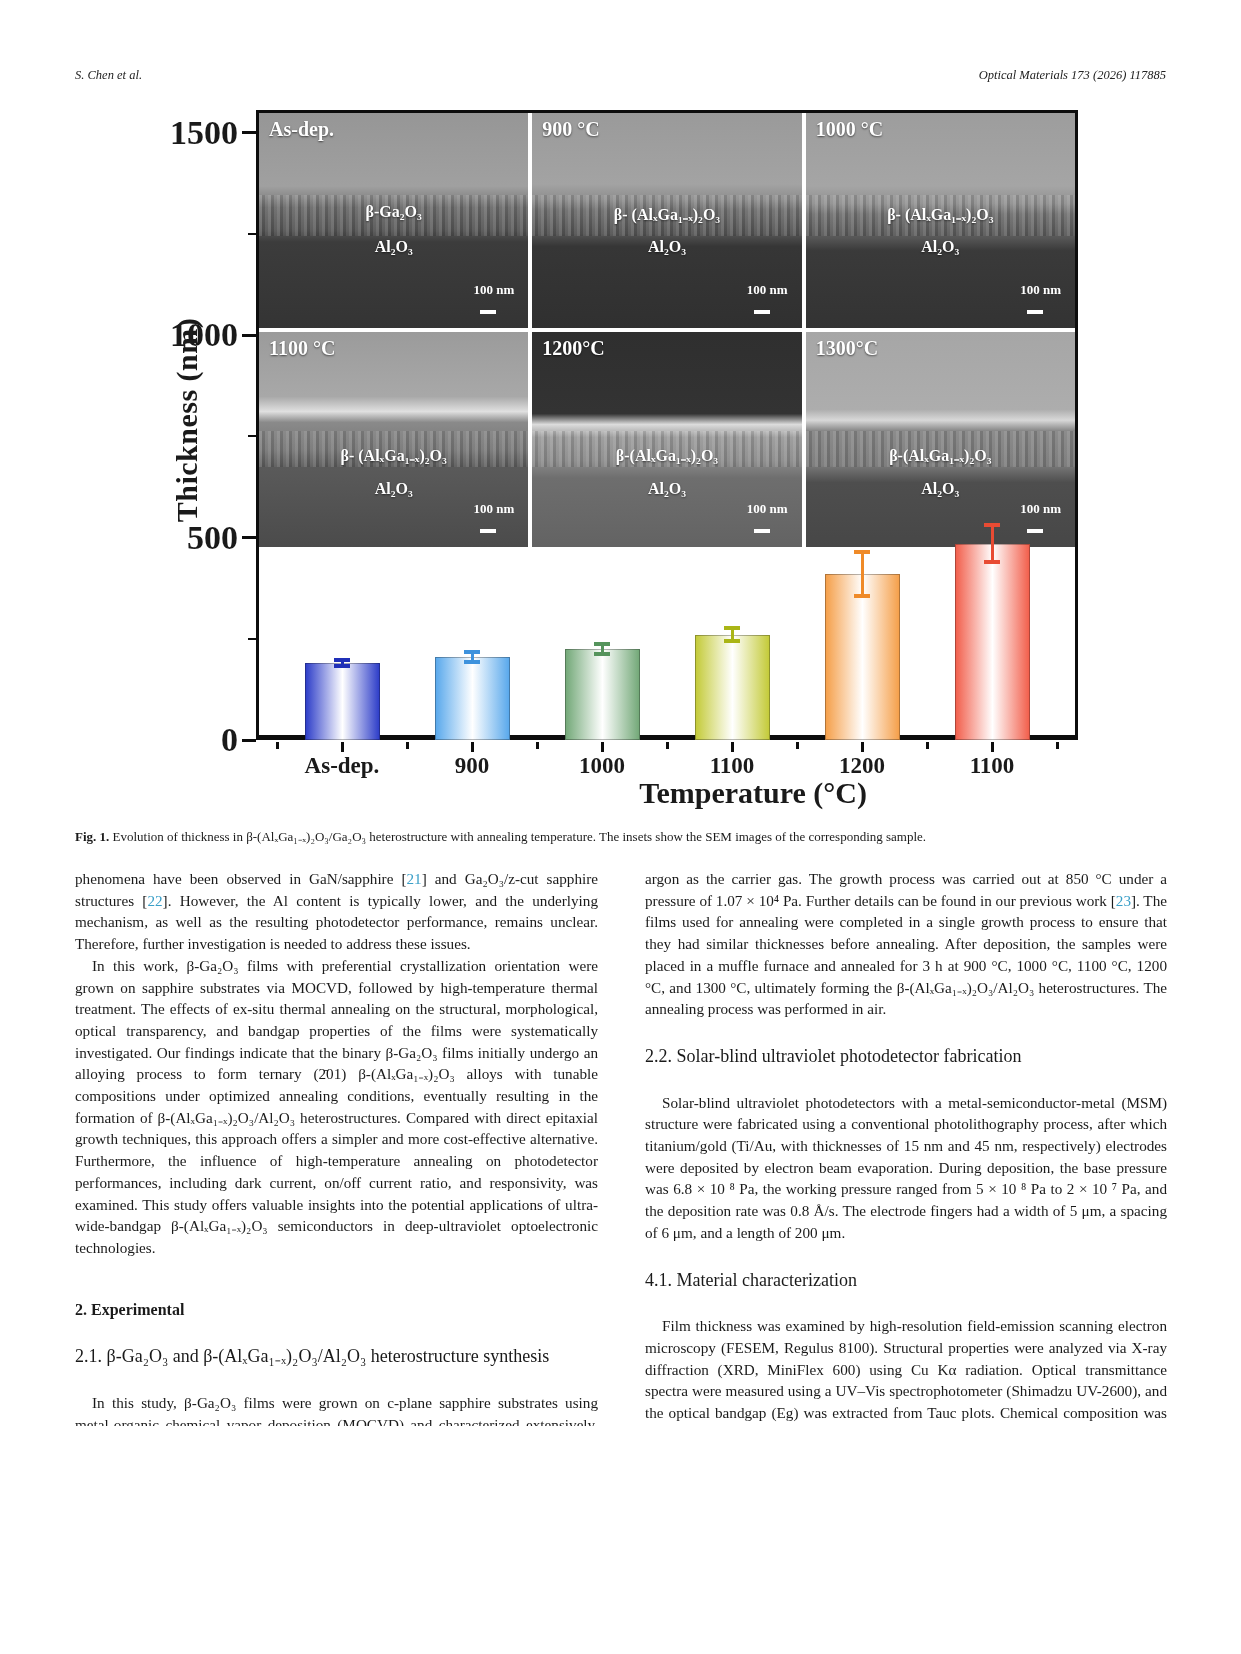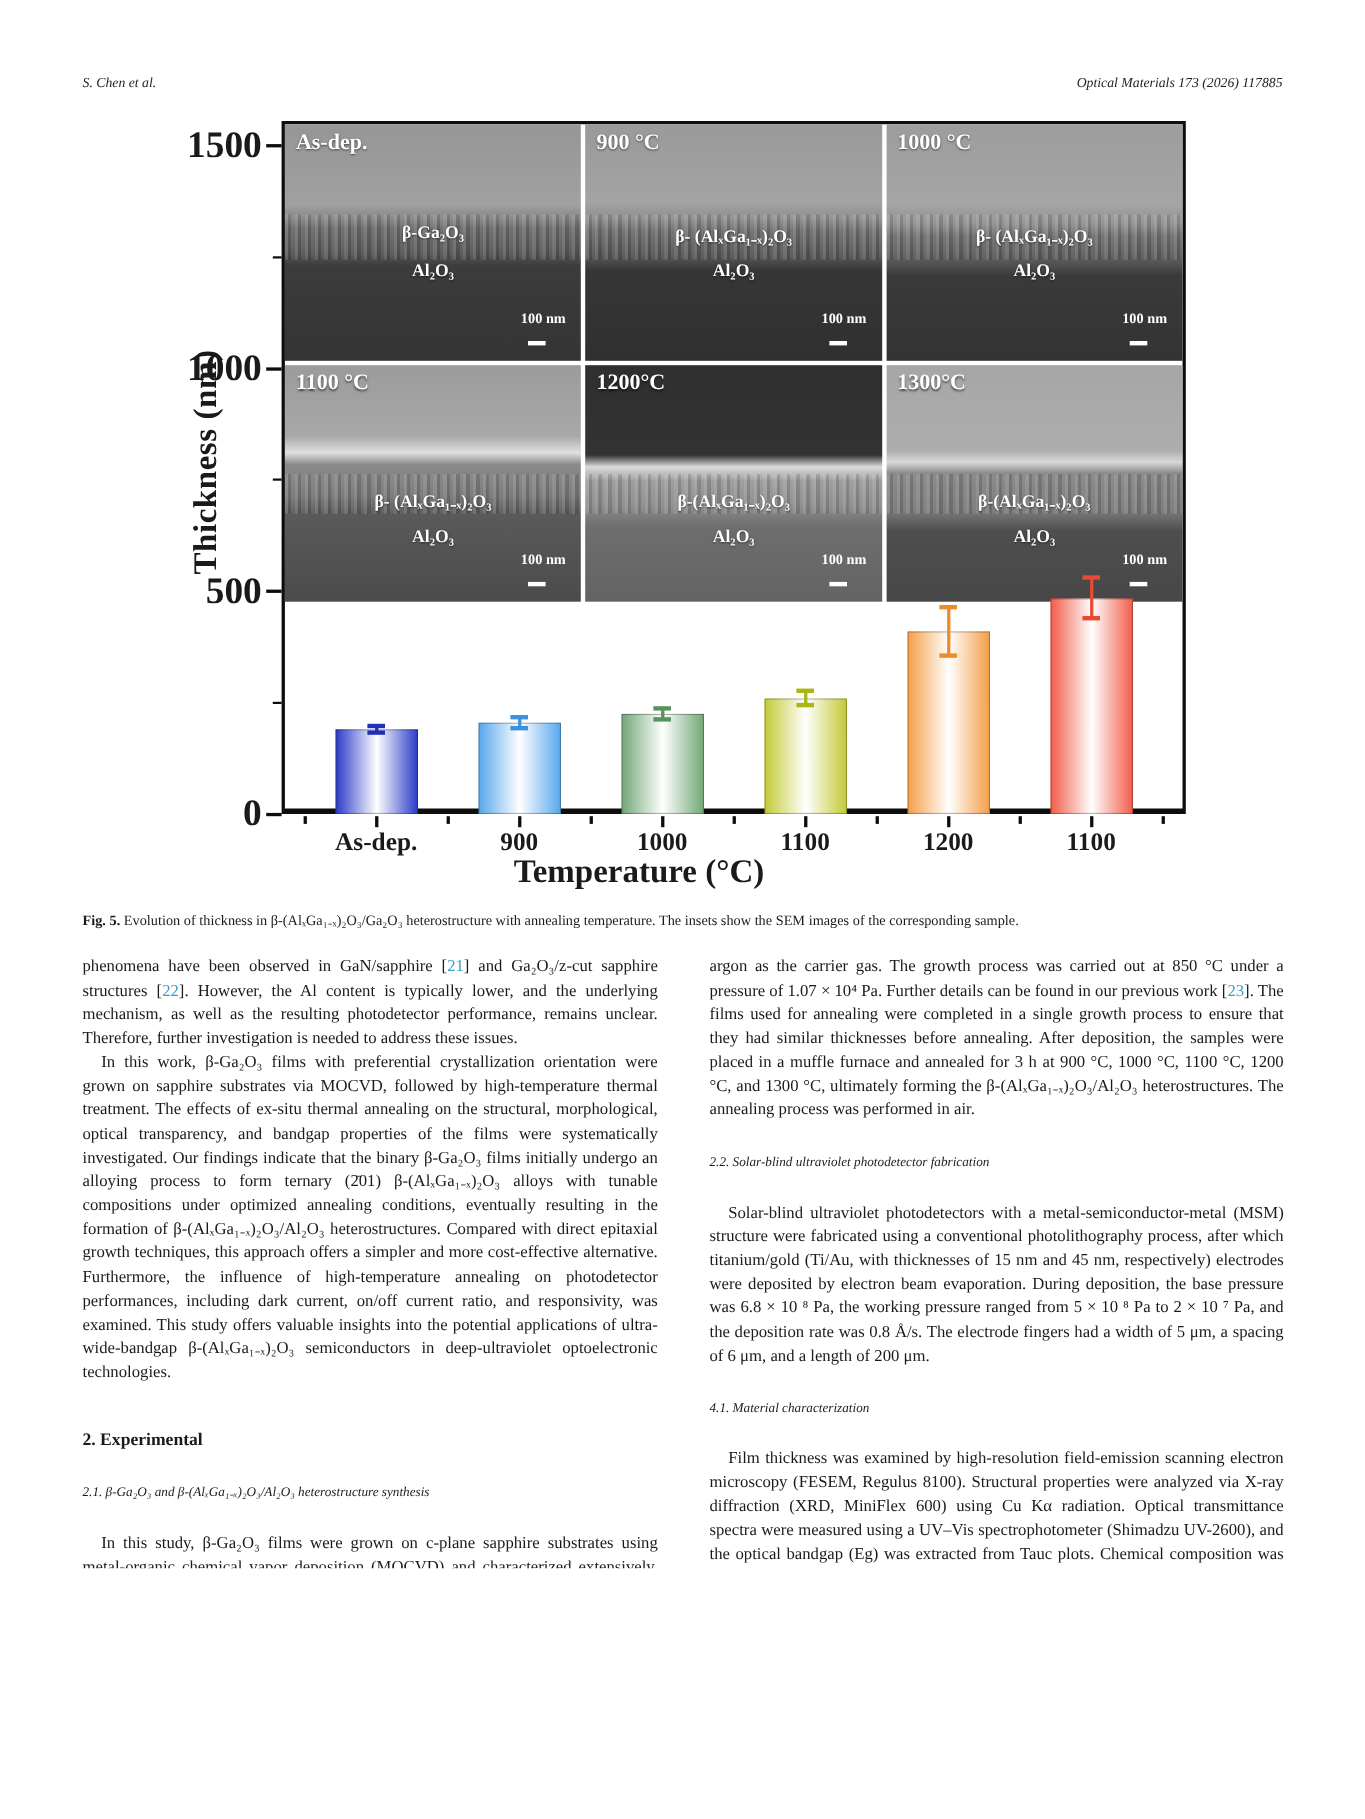--- a/index.html
+++ b/index.html
@@ -11,21 +11,21 @@
        font-size:12.5px;color:#222;}
   .hdr .hl{position:absolute;left:0;top:0;}
   .hdr .hr{position:absolute;right:0;top:0;}
 
   
   #figure{position:absolute;left:0;top:0;width:1241px;height:825px;}
   .plot-frame{position:absolute;left:256px;top:110px;width:822px;height:630px;
               box-sizing:border-box;border:3px solid #0d0d0d;border-bottom-width:5px;background:#fff;}
   .ytitle{position:absolute;left:38px;top:402px;width:300px;height:36px;text-align:center;
           transform:rotate(-90deg);font-weight:bold;font-size:30px;letter-spacing:.5px;}
-  .xtitle{position:absolute;left:467px;top:776px;width:400px;text-align:left;
+  .xtitle{position:absolute;left:467px;top:776px;width:400px;text-align:right;
           font-weight:bold;font-size:30px;}
   .ytick{position:absolute;background:#0d0d0d;height:3px;}
   .ytick.minor{height:2px;}
   .yticklab{position:absolute;left:130px;width:108px;text-align:right;font-weight:bold;
             font-size:34px;line-height:30px;}
   .xtick{position:absolute;background:#0d0d0d;width:3px;top:742px;}
   .xticklab{position:absolute;top:753px;width:150px;text-align:center;font-weight:bold;font-size:23px;}
   .bar{position:absolute;z-index:5;border:1px solid rgba(0,0,0,.28);box-sizing:border-box;}
   .ebar{position:absolute;z-index:6;}
 
@@ -55,21 +55,21 @@
   .caption{position:absolute;left:75px;top:828px;width:1091px;font-size:13px;line-height:17px;}
   .caption .lead{font-weight:bold;}
 
   
   .col{position:absolute;top:868px;width:523px;}
   .col-left{left:75px;}
   .col-right{left:645px;width:522px;}
   .bp{margin:0;text-align:justify;font-size:15.2px;line-height:21.7px;}
   .ind{text-indent:17px;}
   .h-num{margin:40px 0 0;font-weight:bold;font-size:16px;line-height:21.7px;}
-  .h-sub{margin:26px 0 24px;font-style:italic;font-size:12px;line-height:21.7px;}
+  .h-sub{margin:26px 0 24px;font-size:18px;line-height:21.7px;}
   .cite{color:#3a9fc8;}
 
   .pageno{position:absolute;left:75px;top:1572px;width:1091px;text-align:center;font-size:12.5px;}
 </style>
 </head>
 <body>
 
 <div class="page">
 
   <div class="hdr">
@@ -183,21 +183,21 @@
         <div class="ebar" style="left: 854px; top: 594.2px; width: 16px; height: 4px; background: rgb(239, 138, 40);"></div>
         <div class="bar" style="left: 954.5px; top: 543.6px; width: 75px; height: 196.4px; background: linear-gradient(90deg, rgb(242, 96, 77) 0%, rgb(255, 255, 255) 50%, rgb(242, 96, 77) 100%);"></div>
         <div class="ebar" style="left: 990.5px; top: 525.4px; width: 3px; height: 36.5px; background: rgb(232, 75, 51);"></div>
         <div class="ebar" style="left: 984px; top: 523.4px; width: 16px; height: 4px; background: rgb(232, 75, 51);"></div>
         <div class="ebar" style="left: 984px; top: 559.8px; width: 16px; height: 4px; background: rgb(232, 75, 51);"></div>
       </div>
     <div class="xtitle">Temperature (°C)</div>
   </div>
 
   <div class="caption">
-    <span class="lead">Fig. 5.</span><span> Evolution of thickness in β-(AlₓGa₁₋ₓ)₂O₃/Ga₂O₃ heterostructure with annealing temperature. The insets show the SEM images of the corresponding sample.</span>
+    <span class="lead">Fig. 1.</span><span> Evolution of thickness in β-(AlₓGa₁₋ₓ)₂O₃/Ga₂O₃ heterostructure with annealing temperature. The insets show the SEM images of the corresponding sample.</span>
   </div>
 
   <div class="col col-left" id="col-left">
       <p class="bp"><span>phenomena have been observed in GaN/sapphire [</span><span class="cite">21</span><span>] and Ga₂O₃/z-cut sapphire structures [</span><span class="cite">22</span><span>]. However, the Al content is typically lower, and the underlying mechanism, as well as the resulting photodetector performance, remains unclear. Therefore, further investigation is needed to address these issues.</span></p>
       <p class="bp ind"><span>In this work, β-Ga₂O₃ films with preferential crystallization orientation were grown on sapphire substrates via MOCVD, followed by high-temperature thermal treatment. The effects of ex-situ thermal annealing on the structural, morphological, optical transparency, and bandgap properties of the films were systematically investigated. Our findings indicate that the binary β-Ga₂O₃ films initially undergo an alloying process to form ternary (2̄01) β-(AlₓGa₁₋ₓ)₂O₃ alloys with tunable compositions under optimized annealing conditions, eventually resulting in the formation of β-(AlₓGa₁₋ₓ)₂O₃/Al₂O₃ heterostructures. Compared with direct epitaxial growth techniques, this approach offers a simpler and more cost-effective alternative. Furthermore, the influence of high-temperature annealing on photodetector performances, including dark current, on/off current ratio, and responsivity, was examined. This study offers valuable insights into the potential applications of ultra-wide-bandgap β-(AlₓGa₁₋ₓ)₂O₃ semiconductors in deep-ultraviolet optoelectronic technologies.</span></p>
       <p class="h-num"><span>2.  Experimental</span></p>
       <p class="h-sub"><span>2.1.  β-Ga₂O₃ and β-(AlₓGa₁₋ₓ)₂O₃/Al₂O₃ heterostructure synthesis</span></p>
       <p class="bp ind"><span>In this study, β-Ga₂O₃ films were grown on c-plane sapphire substrates using metal-organic chemical vapor deposition (MOCVD) and characterized extensively. Trimethylgallium (TMGa) and nitrous oxide (N₂O) were used as the gallium and oxygen sources, respectively, with</span></p>
     </div>
   <div class="col col-right" id="col-right">

